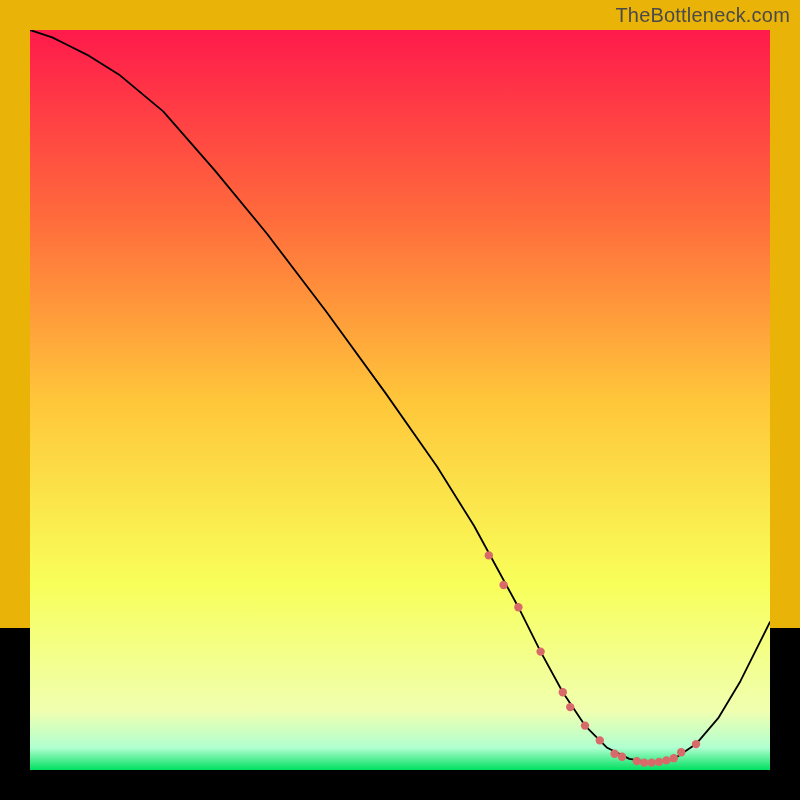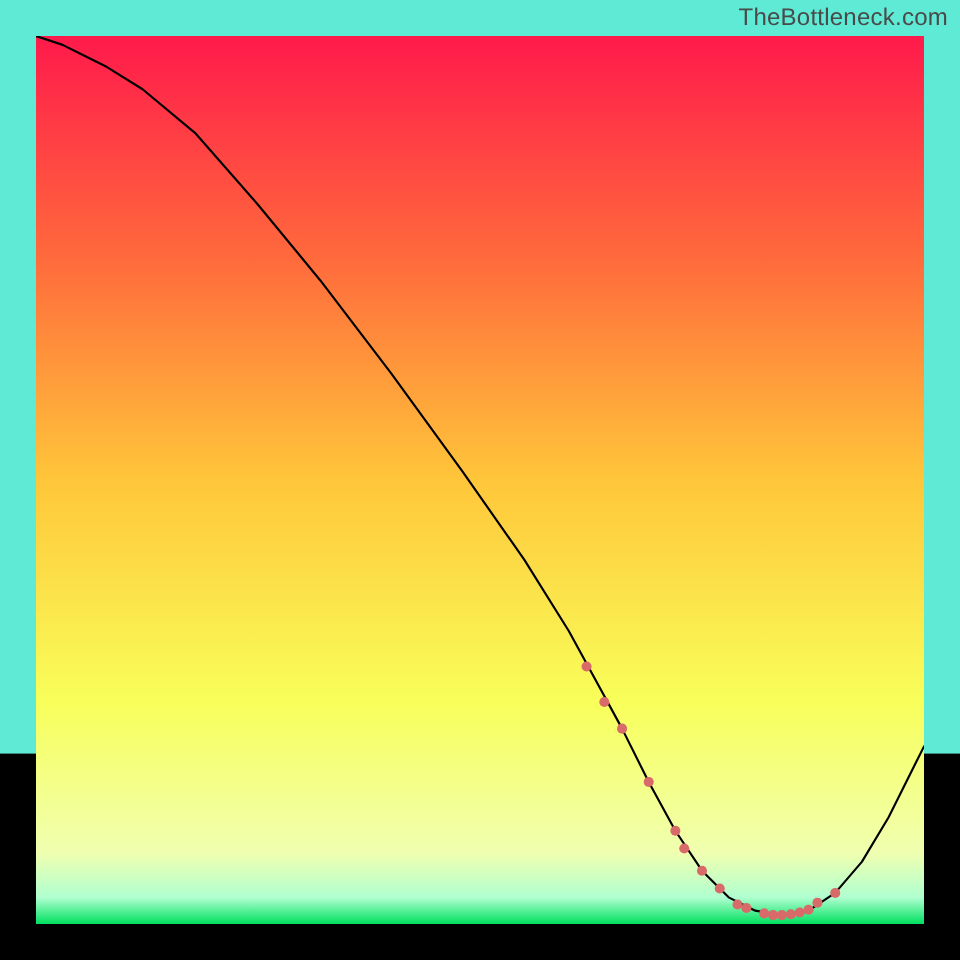--- a/index.html
+++ b/index.html
@@ -8,21 +8,21 @@
     width: 800px;
     height: 800px;
     background: #000000;
     overflow: hidden;
     font-family: Arial, Helvetica, sans-serif;
   }
   .frame {
     position: relative;
     width: 800px;
     height: 628px;
-    background: #5eead4;
+    background: #eab308;
   }
   .watermark {
     position: absolute;
     top: 4px;
     right: 10px;
     color: #4a4a4a;
     font-size: 20px;
     font-weight: 500;
     letter-spacing: 0.2px;
     z-index: 10;

